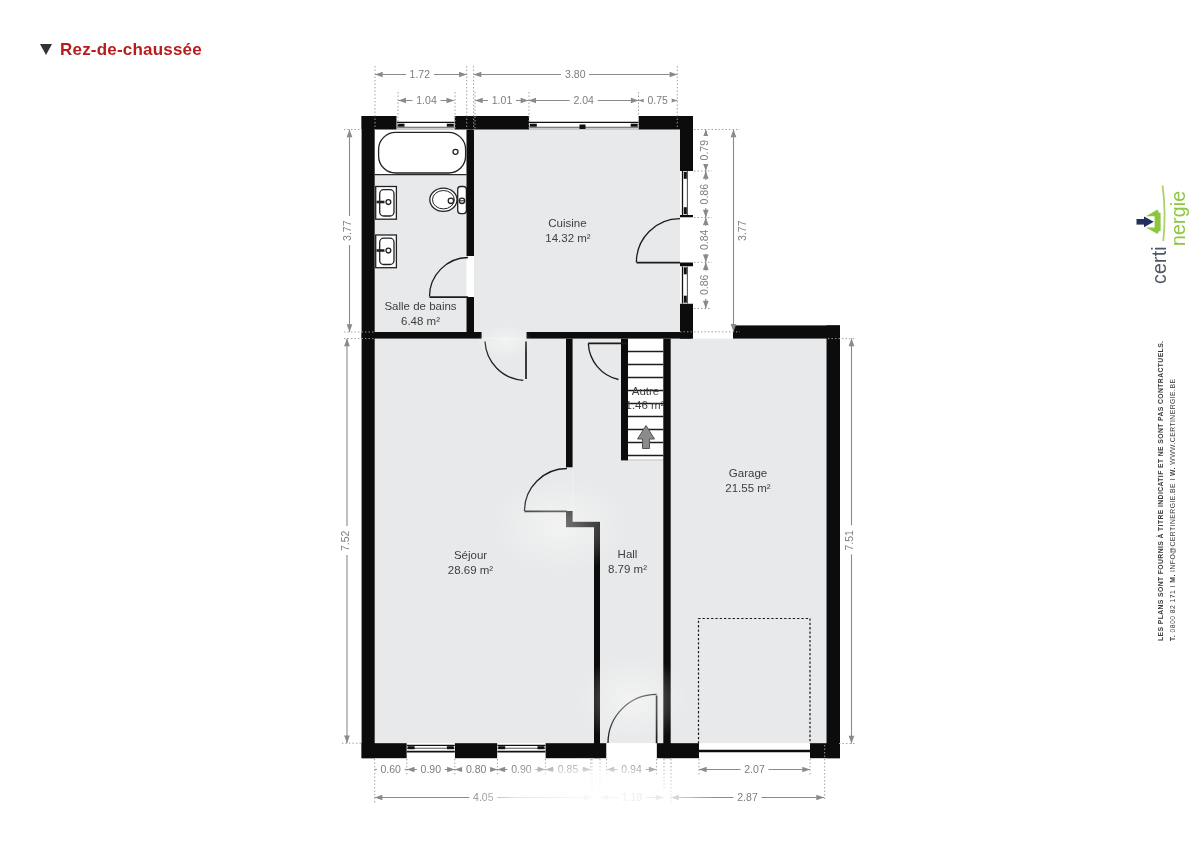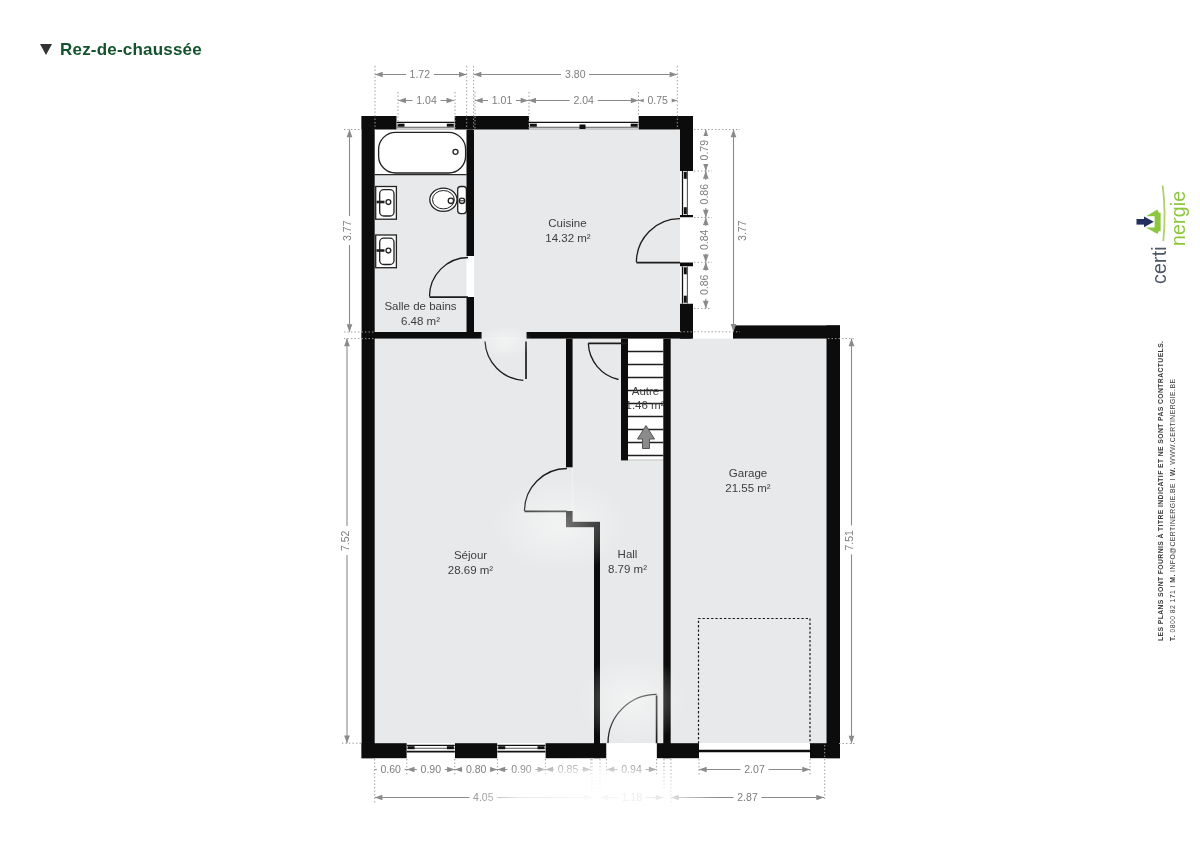--- a/index.html
+++ b/index.html
@@ -1,17 +1,17 @@
 <!DOCTYPE html>
 <html><head>
 <meta charset="utf-8">
 <style>
 html,body{margin:0;padding:0;background:#fff;width:1200px;height:848px;overflow:hidden;}
 body{font-family:"Liberation Sans", sans-serif;opacity:0.999;}
-.title{will-change:transform;position:absolute;left:40px;top:40px;font-size:17px;font-weight:bold;color:#14532d;letter-spacing:.2px;}
+.title{will-change:transform;position:absolute;left:40px;top:40px;font-size:17px;font-weight:bold;color:#b91c1c;letter-spacing:.2px;}
 .tri{display:inline-block;width:0;height:0;border-left:6.5px solid transparent;border-right:6.5px solid transparent;border-top:11px solid #333;margin-right:8px;}
 svg{position:absolute;left:0;top:0;will-change:transform;}
 text{font-family:"Liberation Sans", sans-serif;}
 .rl{fill:#3e3e3e;font-size:11.5px;}
 .dt{fill:#7d7d7d;font-size:10.5px;}
 </style>
 </head>
 <body>
 
 <div class="title"><span class="tri"></span>Rez-de-chaussée</div>

